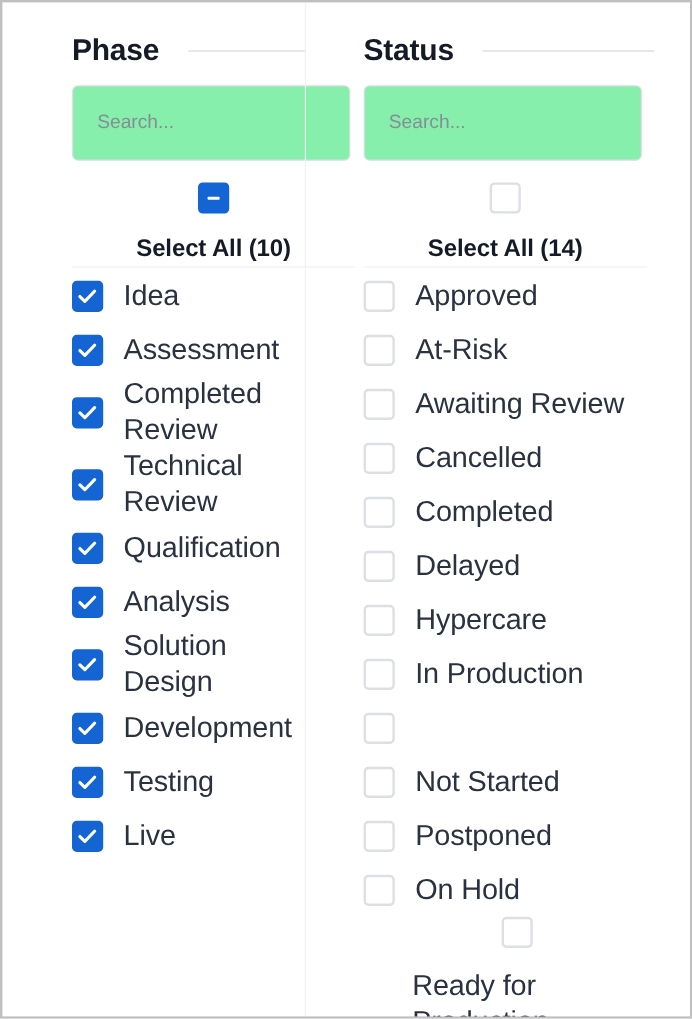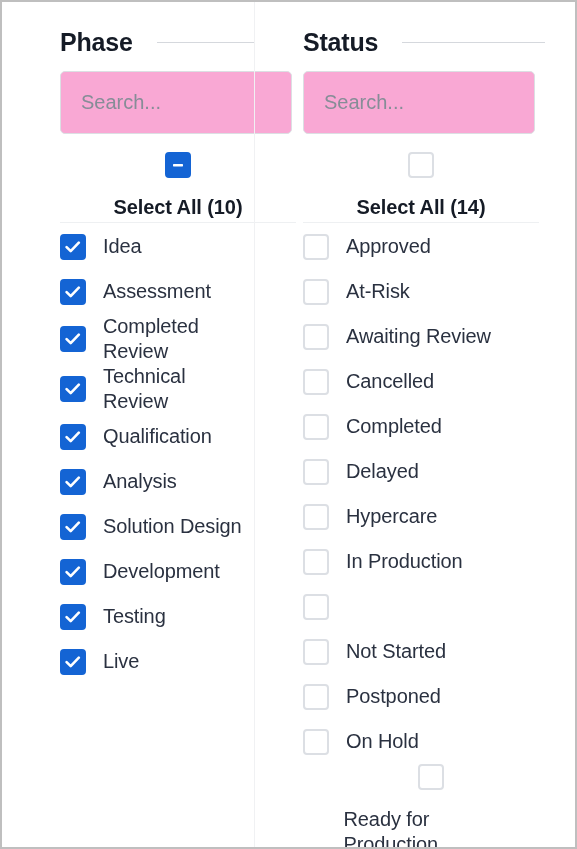--- a/index.html
+++ b/index.html
@@ -71,23 +71,23 @@
   .filter-column.phase .header-rule { margin-right: 0px; }
   .filter-column.status .header-rule { margin-right: 14px; }
 
   
   .search-field {
     display: block;
     width: 232px;
     height: 63px;
     border: 1px solid #dcdfe3;
     border-radius: 5px;
-    background: #f9a8d4;
+    background: #86efac;
     font-family: "Liberation Sans", sans-serif;
-    font-size: 20px;
+    font-size: 16px;
     color: #46505e;
     padding: 0 20px;
     outline: none;
   }
   .filter-column.status .search-field { width: 232px; }
   .search-field::placeholder { color: #868d97; opacity: 1; }
 
   
   .option-list { margin-top: 18px; }
 
@@ -135,21 +135,21 @@
   .checkbox.checked svg,
   .checkbox.indeterminate svg {
     position: absolute;
     top: 50%;
     left: 50%;
     transform: translate(-50%, -50%);
     display: block;
   }
 
   .option-label {
-    font-size: 20px;
+    font-size: 24px;
     color: #2a3140;
     line-height: 1.25;
     letter-spacing: -0.1px;
   }
 
   .option-row.select-all .option-label {
     font-weight: bold;
     color: #151b26;
     font-size: 20px;
   }

